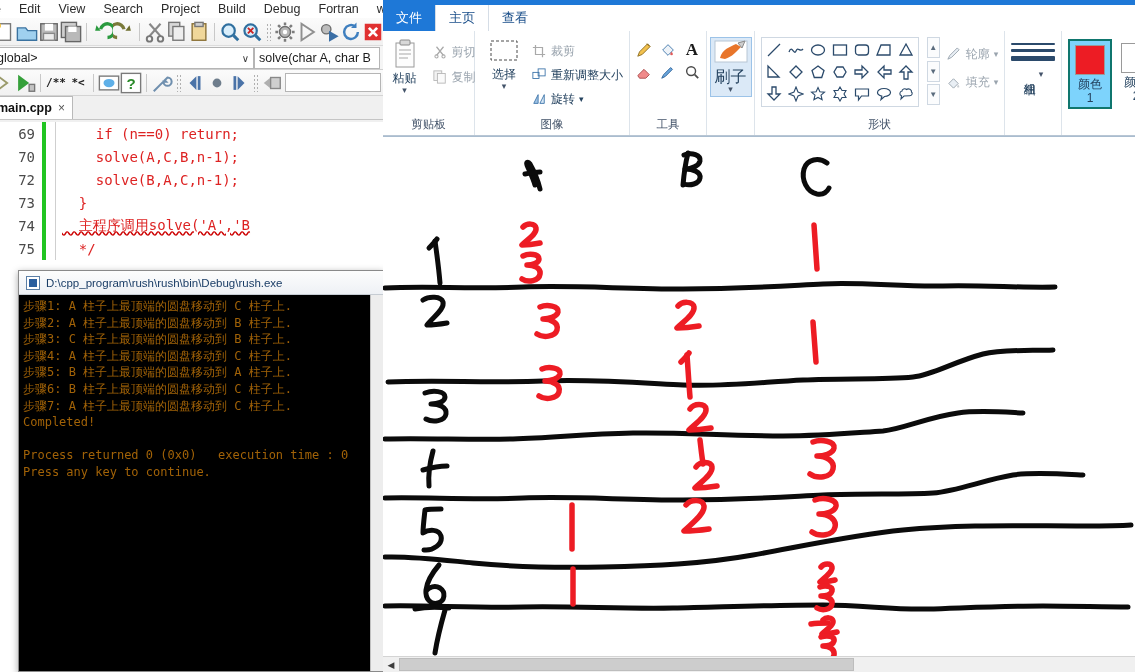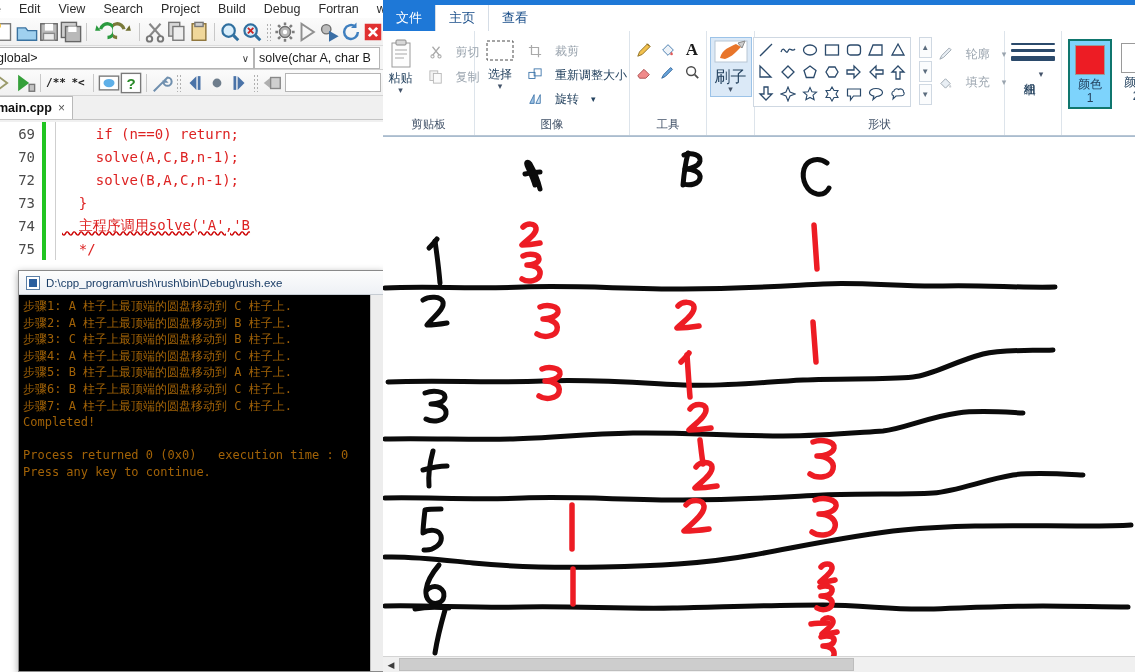--- a/index.html
+++ b/index.html
@@ -140,21 +140,21 @@
     display: flex; align-items: stretch; position: relative;
   }
   .rgroup { display: flex; flex-direction: column; align-items: center;
             border-right: 1px solid #dde4eb; padding: 3px 6px 0 6px; position: relative; }
   .rgroup .gbody { display: flex; flex: 1; align-items: flex-start; gap: 4px; padding-top: 3px; }
   .rgroup .glabel { font-size: 11.5px; color: #44546a; text-align: center;
                     padding-bottom: 3px; }
   .bigbtn { display: flex; flex-direction: column; align-items: center;
             width: 46px; font-size: 12px; color: #24425f; padding-top: 2px; }
   .bigbtn .lbl { text-align: center; line-height: 14px; }
-  .smallitem { display: flex; align-items: center; gap: 12px; font-size: 12px;
+  .smallitem { display: flex; align-items: center; gap: 4px; font-size: 12px;
                color: #9aa4ae; height: 22px; white-space: nowrap; }
   .smallitem.on { color: #24425f; }
   .icon16 { width: 16px; height: 16px; display: inline-flex; align-items: center;
             justify-content: center; font-size: 13px; flex: 0 0 auto; }
 
   .shapegrid {
     display: grid; grid-template-columns: repeat(7, 22px);
     grid-auto-rows: 22px; border: 1px solid #cfd8e2; background: #fff;
     padding: 1px;
   }

